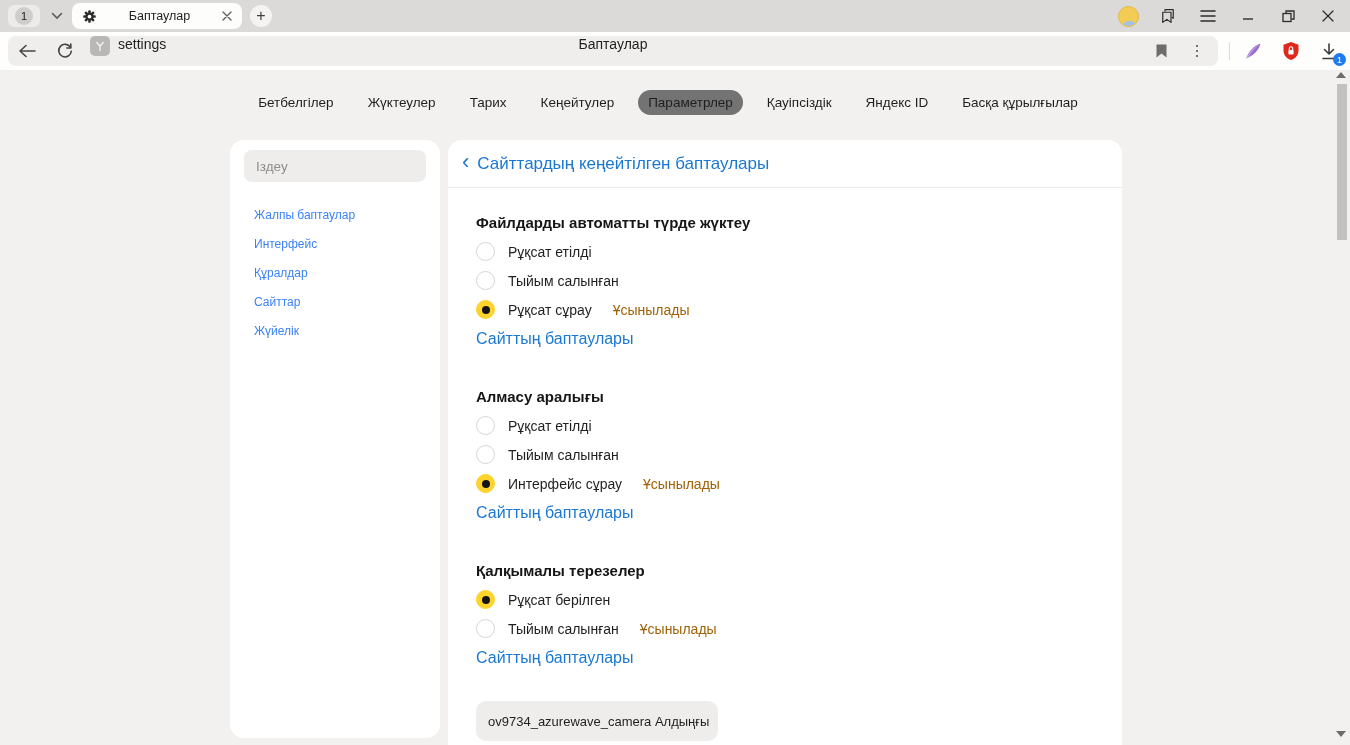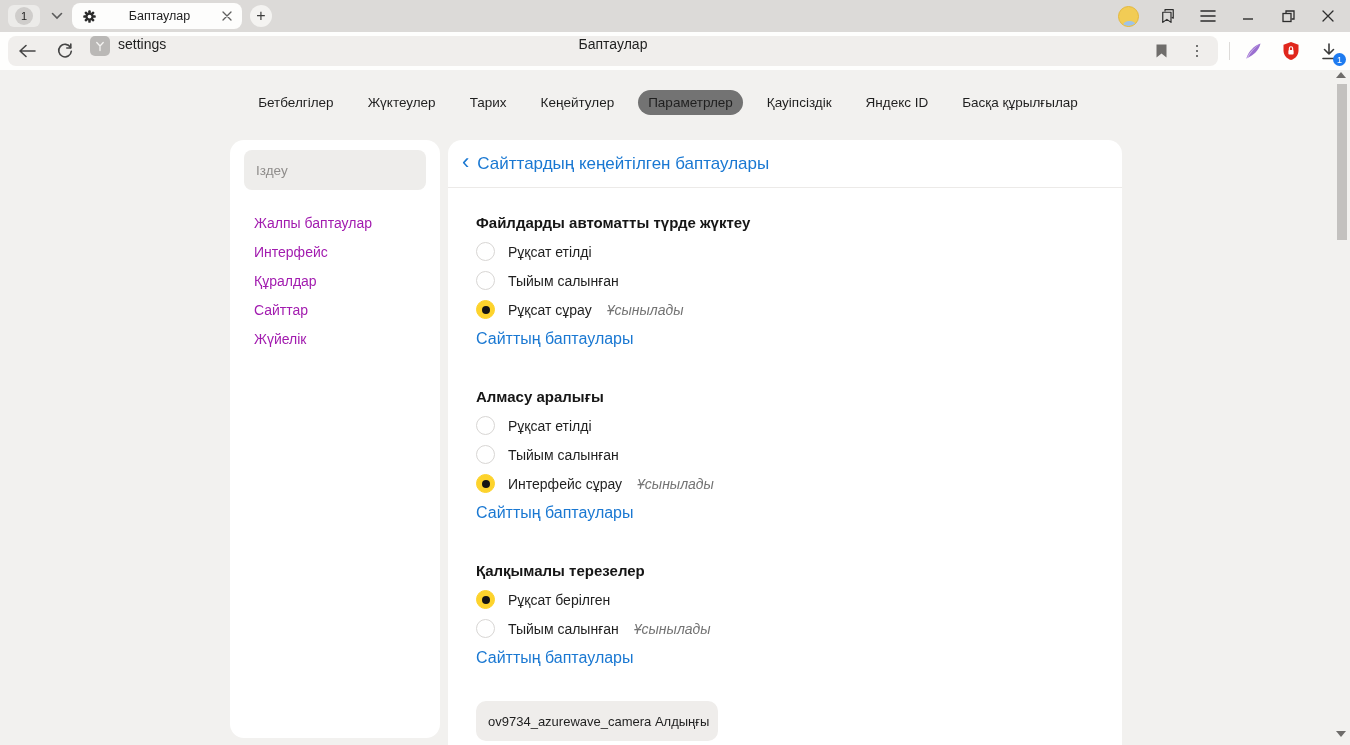--- a/index.html
+++ b/index.html
@@ -34,39 +34,39 @@
   .dl-wrap { position:relative; width:30px; height:30px; display:flex; align-items:center; justify-content:center; }
   .dl-badge { position:absolute; right:-2px; bottom:0; width:13px; height:13px; border-radius:50%; background:#1e7bf0; color:#fff; font-size:9px; display:flex; align-items:center; justify-content:center; }
 
   
   .page { position:absolute; left:0; top:70px; width:1350px; height:675px; background:#f2f1ef; }
   .topnav { position:absolute; left:0; top:20px; width:1336px; display:flex; justify-content:center; gap:14px; align-items:center; }
   .topnav .nav-item { font-size:13.5px; color:#1f1f1f; padding:5px 10px; border-radius:14px; white-space:nowrap; cursor:default; }
   .topnav .nav-item.active { background:#737373; }
 
   .sidebar-card { position:absolute; left:230px; top:70px; width:210px; height:598px; background:#ffffff; border-radius:14px; }
-  .search-box { margin:10px 14px 0 14px; height:40px; background:#eeedeb; border-radius:8px; display:flex; align-items:center; padding:12px 12px; }
+  .search-box { margin:10px 14px 0 14px; height:32px; background:#eeedeb; border-radius:8px; display:flex; align-items:center; padding:12px 12px; }
   .search-box input { border:none; outline:none; background:transparent; font-size:13.5px; color:#1f1f1f; width:100%; font-family:inherit; }
   .search-box input::placeholder { color:#8f8d8b; }
   .side-items { margin-top:18px; }
-  .side-item { height:29px; display:flex; align-items:center; padding-left:24px; font-size:14px; color:#a21caf; cursor:default; }
+  .side-item { height:29px; display:flex; align-items:center; padding-left:24px; font-size:12px; color:#3b82f6; cursor:default; }
 
   .main-card { position:absolute; left:448px; top:70px; width:674px; height:680px; background:#ffffff; border-radius:14px 14px 0 0; }
   .main-header { height:48px; display:flex; align-items:center; padding-left:14px; border-bottom:1px solid #eceae8; }
   .back-chevron { font-size:22px; color:#1a78d2; margin-right:8px; line-height:1; padding-bottom:3px; }
   .main-title { font-size:17px; color:#1a78d2; }
   .main-content { padding:20px 28px 0 28px; }
   .section { margin-bottom:29px; }
   .section-title { height:29px; display:flex; align-items:center; font-size:15px; font-weight:bold; color:#161616; }
   .opt-row { height:29px; display:flex; align-items:center; }
   .radio { width:19px; height:19px; border-radius:50%; background:#fff; border:1.5px solid #d8d6d4; margin-right:13px; flex:none; position:relative; }
   .radio.selected { background:#fdd32c; border-color:#fdd32c; }
   .radio.selected::after { content:''; position:absolute; left:50%; top:50%; width:8px; height:8px; margin:-4px 0 0 -4px; border-radius:50%; background:#141414; }
   .opt-label { font-size:14px; color:#1f1f1f; }
-  .opt-badge { font-size:14px; color:#737373; margin-left:15px;font-style:italic; }
+  .opt-badge { font-size:14px; color:#a16207; margin-left:21px; }
   .link-row { height:29px; display:flex; align-items:center; }
   .site-link { font-size:16px; color:#1a78d2; text-decoration:none; cursor:pointer; }
   .dropdown { width:242px; height:40px; background:#efedeb; border-radius:10px; display:flex; align-items:center; padding:0 12px; margin-top:2px; }
   .dropdown .dd-value { font-size:13px; color:#1f1f1f; white-space:nowrap; }
 
   
   .scrollbar { position:absolute; right:2px; top:0; width:14px; height:675px; }
   .sb-up { position:absolute; right:2px; top:2px; width:0; height:0; border-left:5px solid transparent; border-right:5px solid transparent; border-bottom:6px solid #6e6c6a; }
   .sb-thumb { position:absolute; right:1px; top:14px; width:10px; height:156px; background:#c3c1bf; }
   .sb-down { position:absolute; right:2px; bottom:8px; width:0; height:0; border-left:5px solid transparent; border-right:5px solid transparent; border-top:6px solid #6e6c6a; }

